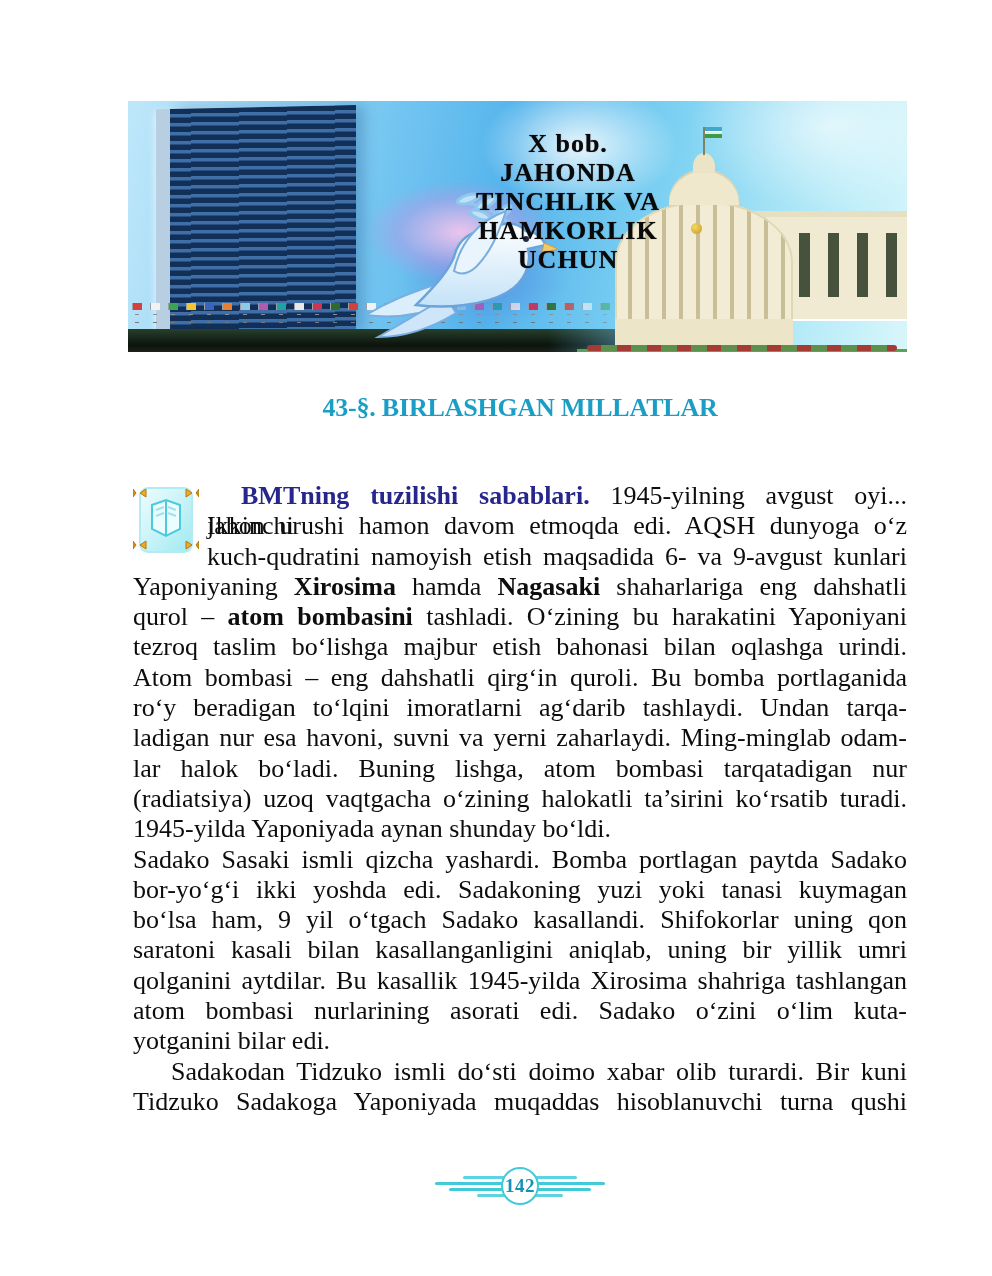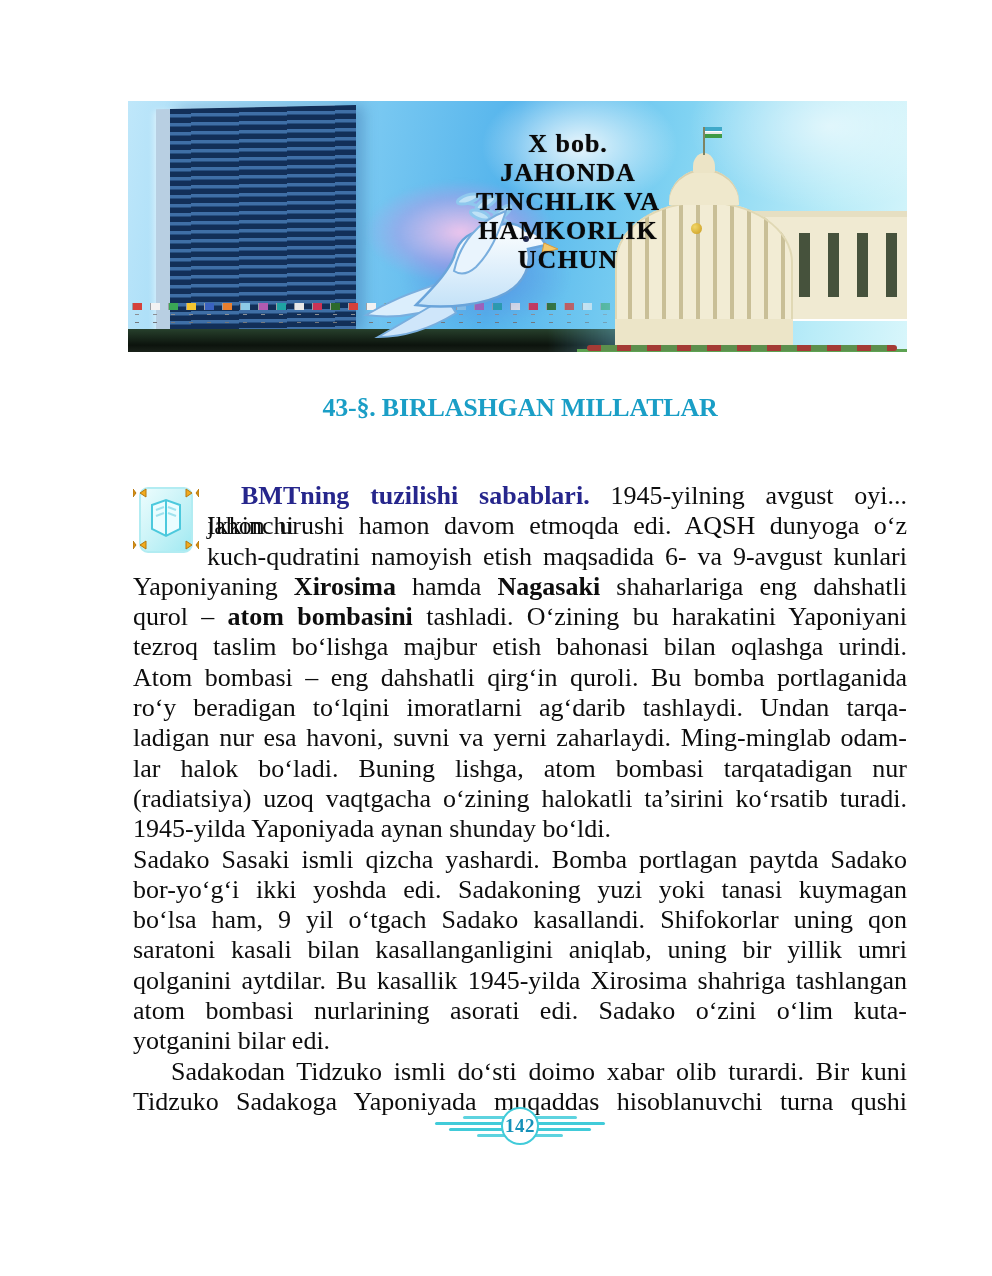--- a/index.html
+++ b/index.html
@@ -64,21 +64,21 @@
 
   
   .article { position:absolute; left:133px; top:481px; width:774px; font-size:26px; color:#0d0d0d; }
   .para { overflow:visible; }
   .line { height:30.3px; line-height:30.3px; text-align:justify; text-align-last:justify; }
   .line.endline { text-align-last:left; }
   .lead { color:var(--lead-navy,#26268c); font-weight:bold; }
   .topic-float { float:left; width:74px; height:76px; margin-top:2px; }
 
   
-  .page-footer { position:absolute; left:133px; top:1104px; width:774px; height:44px;
+  .page-footer { position:absolute; left:133px; top:1164px; width:774px; height:44px;
     display:flex; align-items:center; justify-content:center; }
   .wing { display:flex; flex-direction:column; gap:3px; }
   .wing.left { align-items:flex-end; margin-right:-6px; }
   .wing.right { align-items:flex-start; margin-left:-6px; }
   .wing b { display:block; height:3px; background:var(--footer-cyan,#41cbd9); border-radius:2px; }
   .wing b:nth-child(1){ width:44px; opacity:.85; }
   .wing b:nth-child(2){ width:72px; }
   .wing b:nth-child(3){ width:58px; }
   .wing b:nth-child(4){ width:30px; opacity:.85; }
   .page-circle { width:38px; height:38px; border-radius:50%; border:2px solid var(--footer-cyan,#41cbd9);

